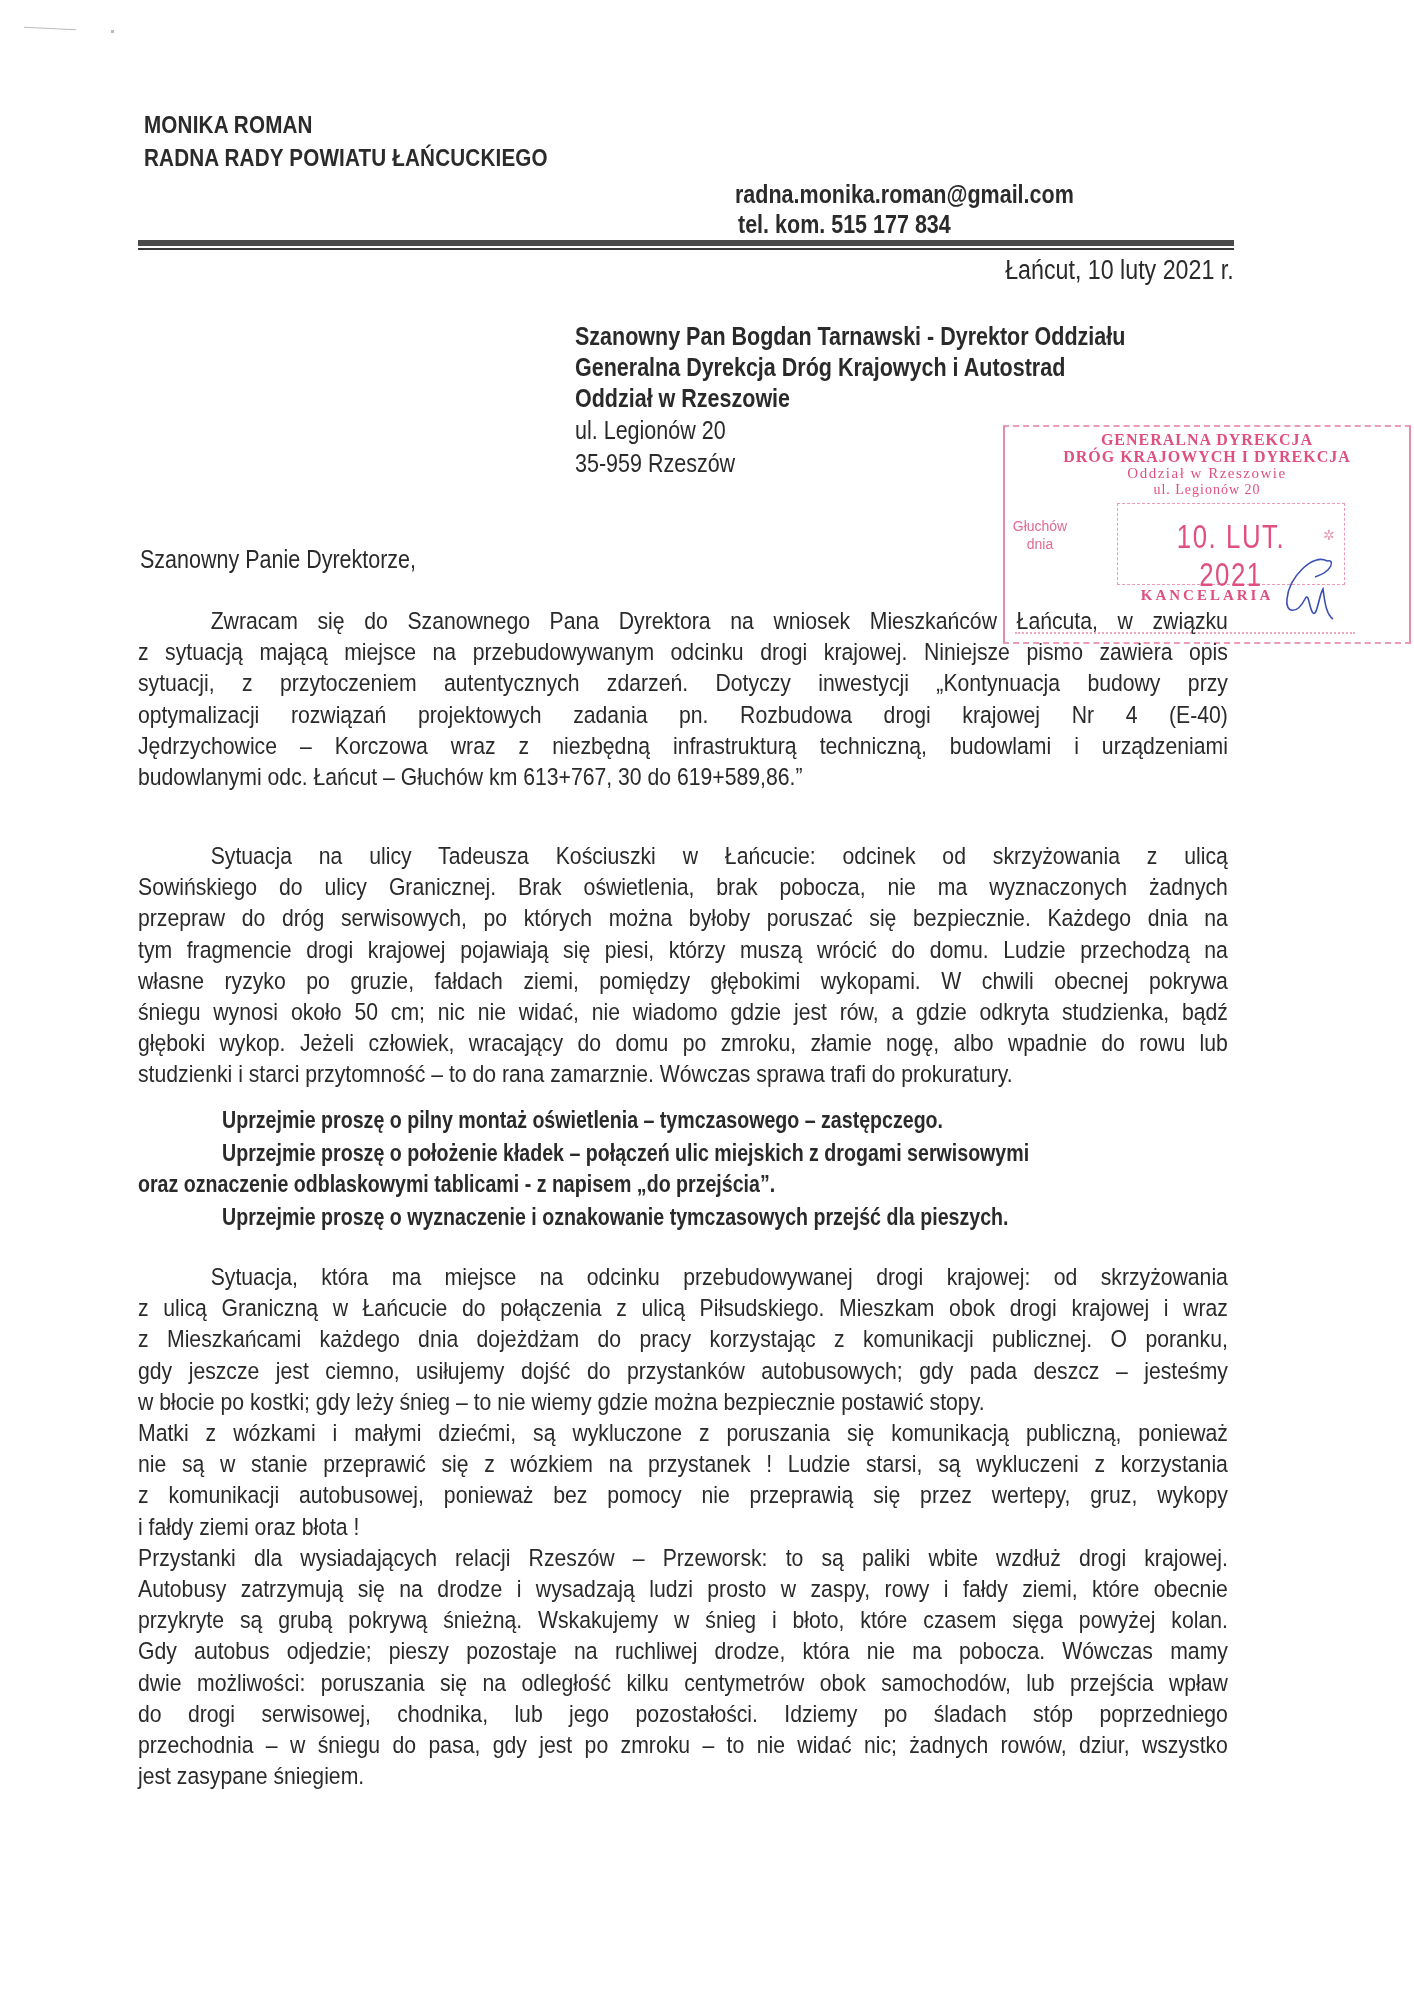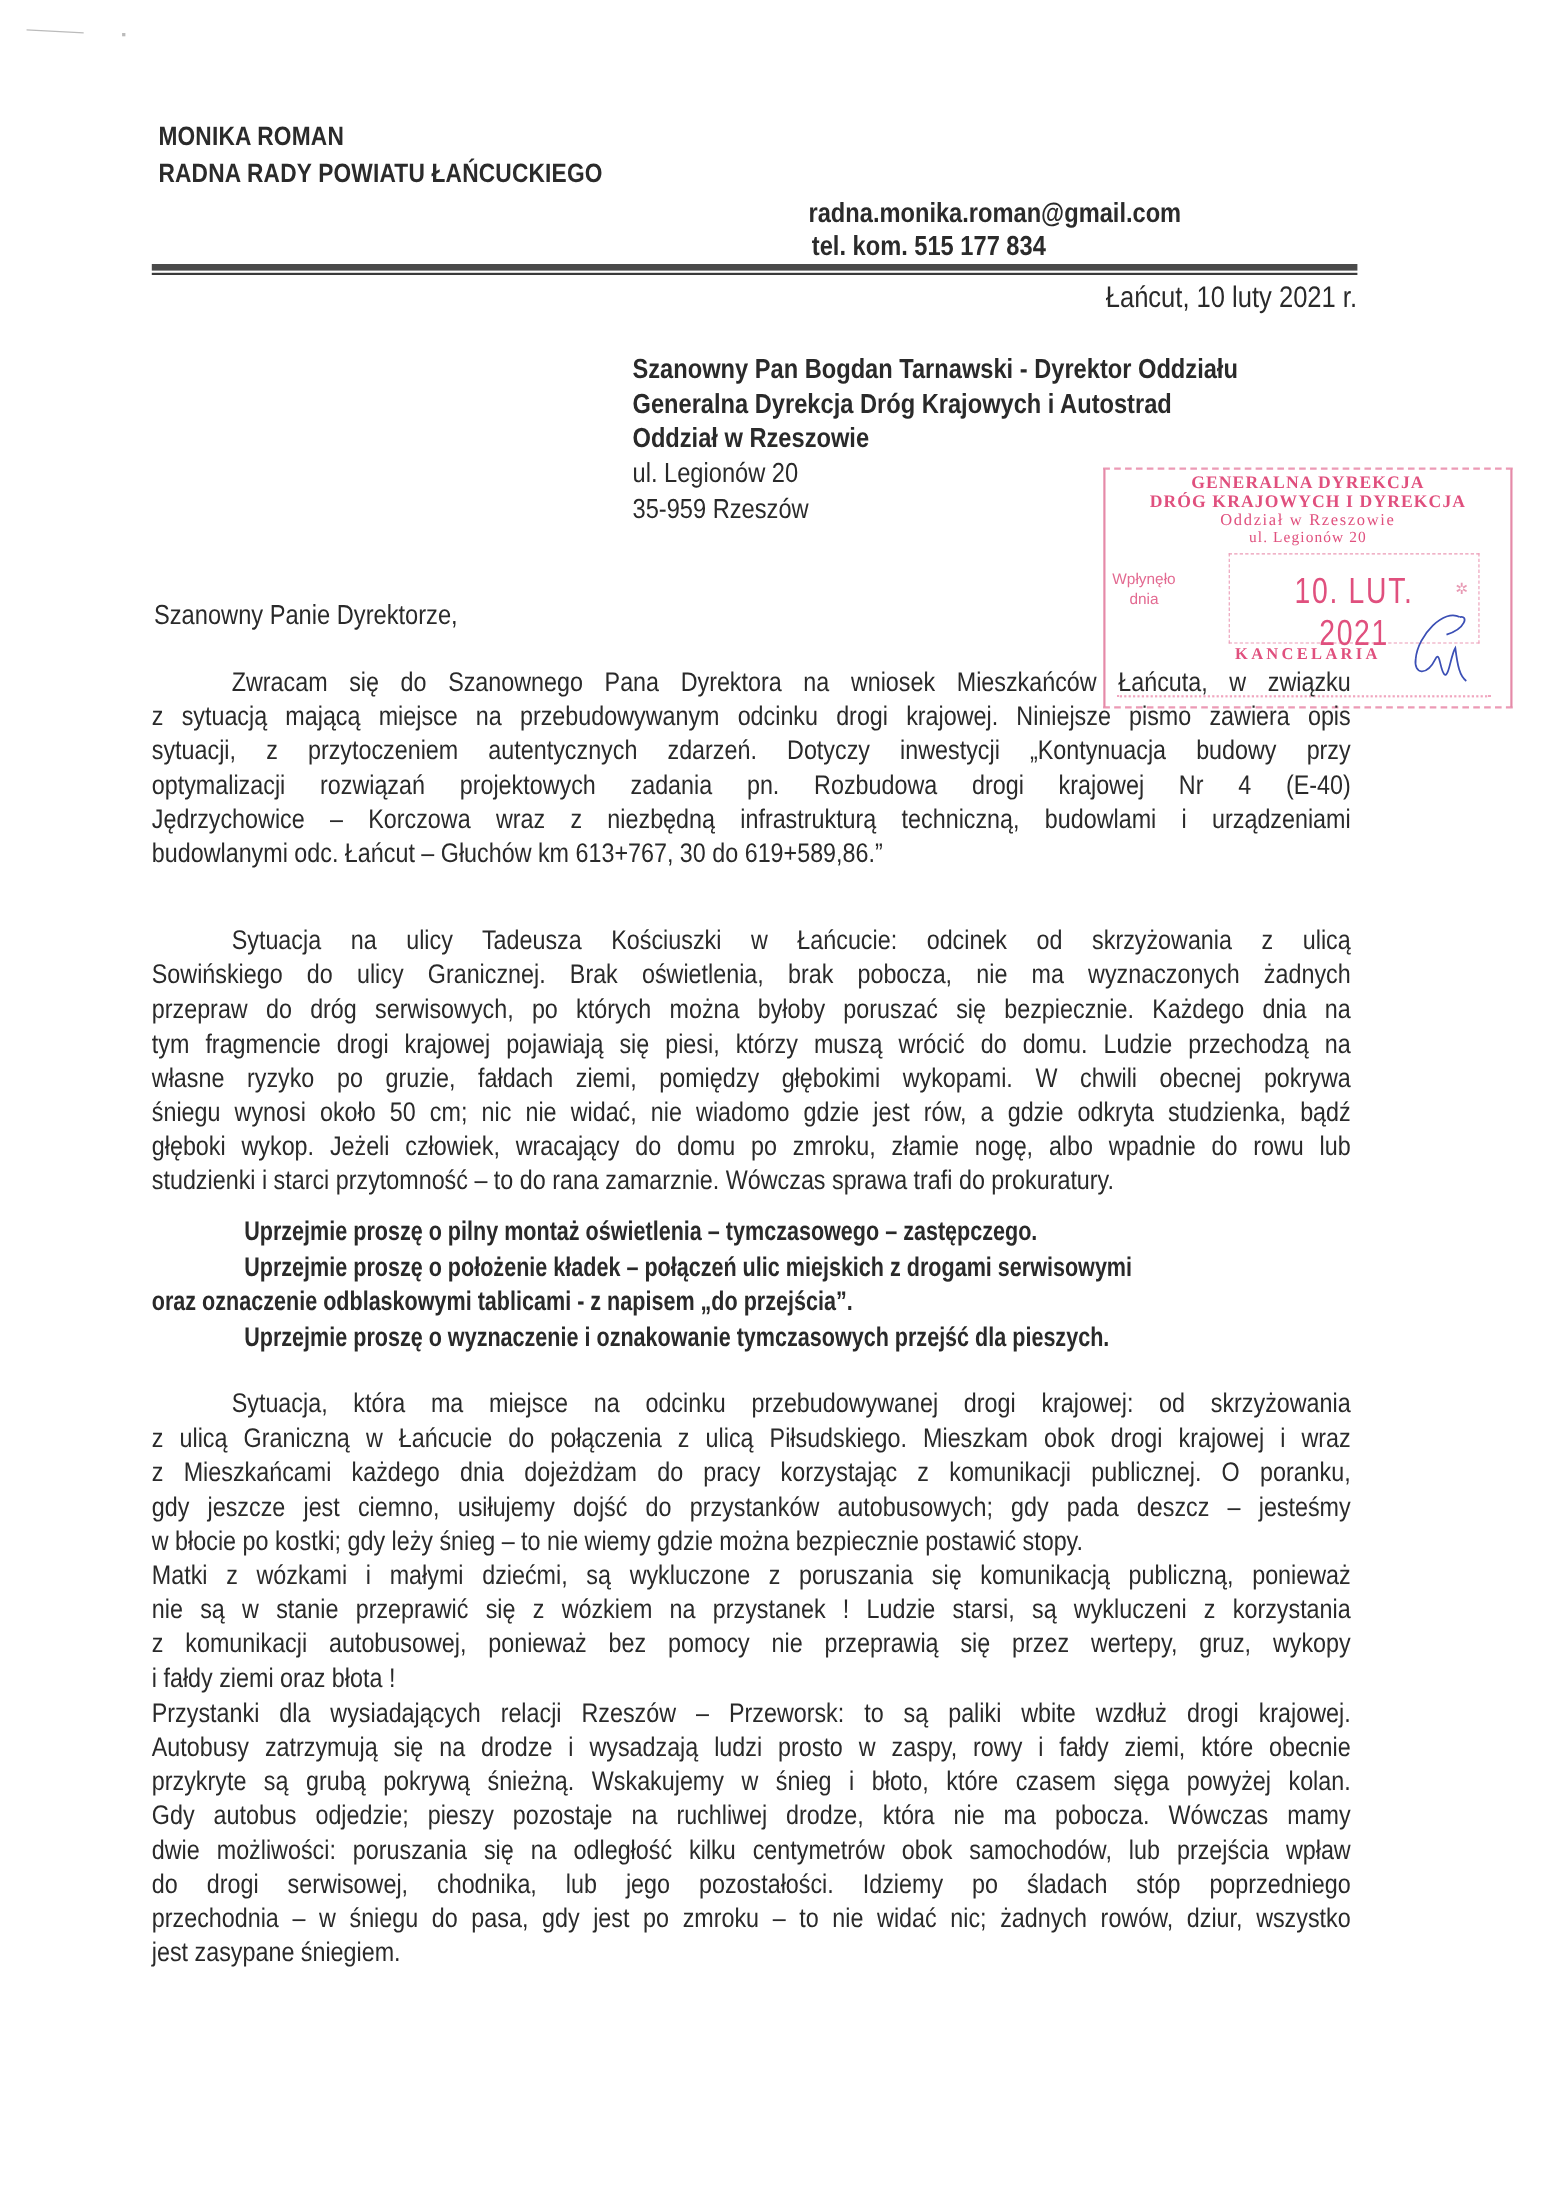--- a/index.html
+++ b/index.html
@@ -15,21 +15,21 @@
   .date { right:180px; top:255px; font-size:27px; transform:scaleX(0.86); transform-origin:right; white-space:nowrap; }
   .addr { left:575px; font-size:25px; transform:scaleX(0.86); transform-origin:left; white-space:nowrap; }
   .addr.b { font-weight:bold; }
   .salute { left:140px; top:545px; font-size:25px; transform:scaleX(0.86); transform-origin:left; white-space:nowrap; }
   .para { left:138px; width:1090px; font-size:24.5px; line-height:31.2px; }
   .line { display:block; white-space:nowrap; text-align:justify; text-align-last:justify; transform:scaleX(0.865); transform-origin:left; width:1260px; }
   .line.last { text-align-last:left; }
   .line.ind { padding-left:84px; width:1176px; }
   .req { left:138px; font-size:24.5px; font-weight:bold; white-space:nowrap; transform:scaleX(0.80); transform-origin:left; }
   
-  .stamp { left:1003px; top:425px; width:368px; height:215px; border-left:2px solid #e58aa8; border-right:2px solid #e58aa8; border-top:2px dashed #ec9ab5; border-bottom:2px dashed #ec9ab5; color:#e0507e; font-family:"Liberation Serif", serif; }
+  .stamp { left:1003px; top:425px; width:368px; height:215px; border-left:2px solid #e58aa8; border-right:2px solid #e58aa8; border-top:2px dashed #ec9ab5; border-bottom:2px dashed #ec9ab5; color:#e0507e; font-family:"Liberation Serif", serif;padding-left:36px; }
   .stamp .t { position:absolute; left:0; width:100%; text-align:center; font-weight:bold; white-space:nowrap; letter-spacing:1px; }
   .stamp .t1 { top:4px; font-size:16px; }
   .stamp .t2 { top:21px; font-size:16px; }
   .stamp .t3 { top:38px; font-size:15px; font-weight:normal; letter-spacing:1.5px; }
   .stamp .t4 { top:55px; font-size:14px; font-weight:normal; letter-spacing:1px; }
   .stamp .inner { position:absolute; left:72px; top:76px; width:226px; height:80px; border:1px dashed #ec9ab5;margin-left:40px; }
   .stamp .date-in { position:absolute; left:0; top:14px; width:100%; text-align:center; font-family:"Liberation Sans", sans-serif; font-size:33px; letter-spacing:2px; transform:scaleX(0.78); color:#e0507e; }
   .stamp .wpl { position:absolute; left:0; top:90px; width:70px; text-align:center; font-family:"Liberation Sans", sans-serif; font-size:14px; line-height:18px; color:#e36a91; }
   .stamp .star { position:absolute; left:318px; top:100px; font-size:14px; color:#e89ab4; }
   .stamp .kanc { position:absolute; left:0; top:160px; width:100%; text-align:center; font-size:15px; letter-spacing:3px; font-weight:bold; }
@@ -55,21 +55,21 @@
 <div class="abs addr b" style="top:353px;">Generalna Dyrekcja Dróg Krajowych i Autostrad</div>
 <div class="abs addr b" style="top:384px;">Oddział w Rzeszowie</div>
 <div class="abs addr" style="top:416px;">ul. Legionów 20</div>
 <div class="abs addr" style="top:449px;">35-959 Rzeszów</div>
 
 <div class="abs stamp">
   <div class="t t1">GENERALNA DYREKCJA</div>
   <div class="t t2">DRÓG KRAJOWYCH I DYREKCJA</div>
   <div class="t t3">Oddział w Rzeszowie</div>
   <div class="t t4">ul. Legionów 20</div>
-  <div class="wpl">Wpłynęło dnia</div>
+  <div class="wpl">Głuchów dnia</div>
   <div class="inner">
     <div class="date-in">10. LUT. 2021</div>
   </div>
   <div class="star">✲</div>
   <div class="kanc">KANCELARIA</div>
   <svg class="sig" viewBox="0 0 60 70">
     <path d="M44 6 C 30 -2, 6 22, 4 44 C 2 58, 14 60, 22 44 C 26 36, 26 54, 30 58 C 34 62, 36 40, 40 34 C 42 50, 44 60, 50 64" fill="none" stroke="#3b4fb5" stroke-width="1.6"></path>
     <path d="M44 6 C 52 4, 50 16, 32 22" fill="none" stroke="#3b4fb5" stroke-width="1.6"></path>
   </svg>
   <div class="dots"></div>

